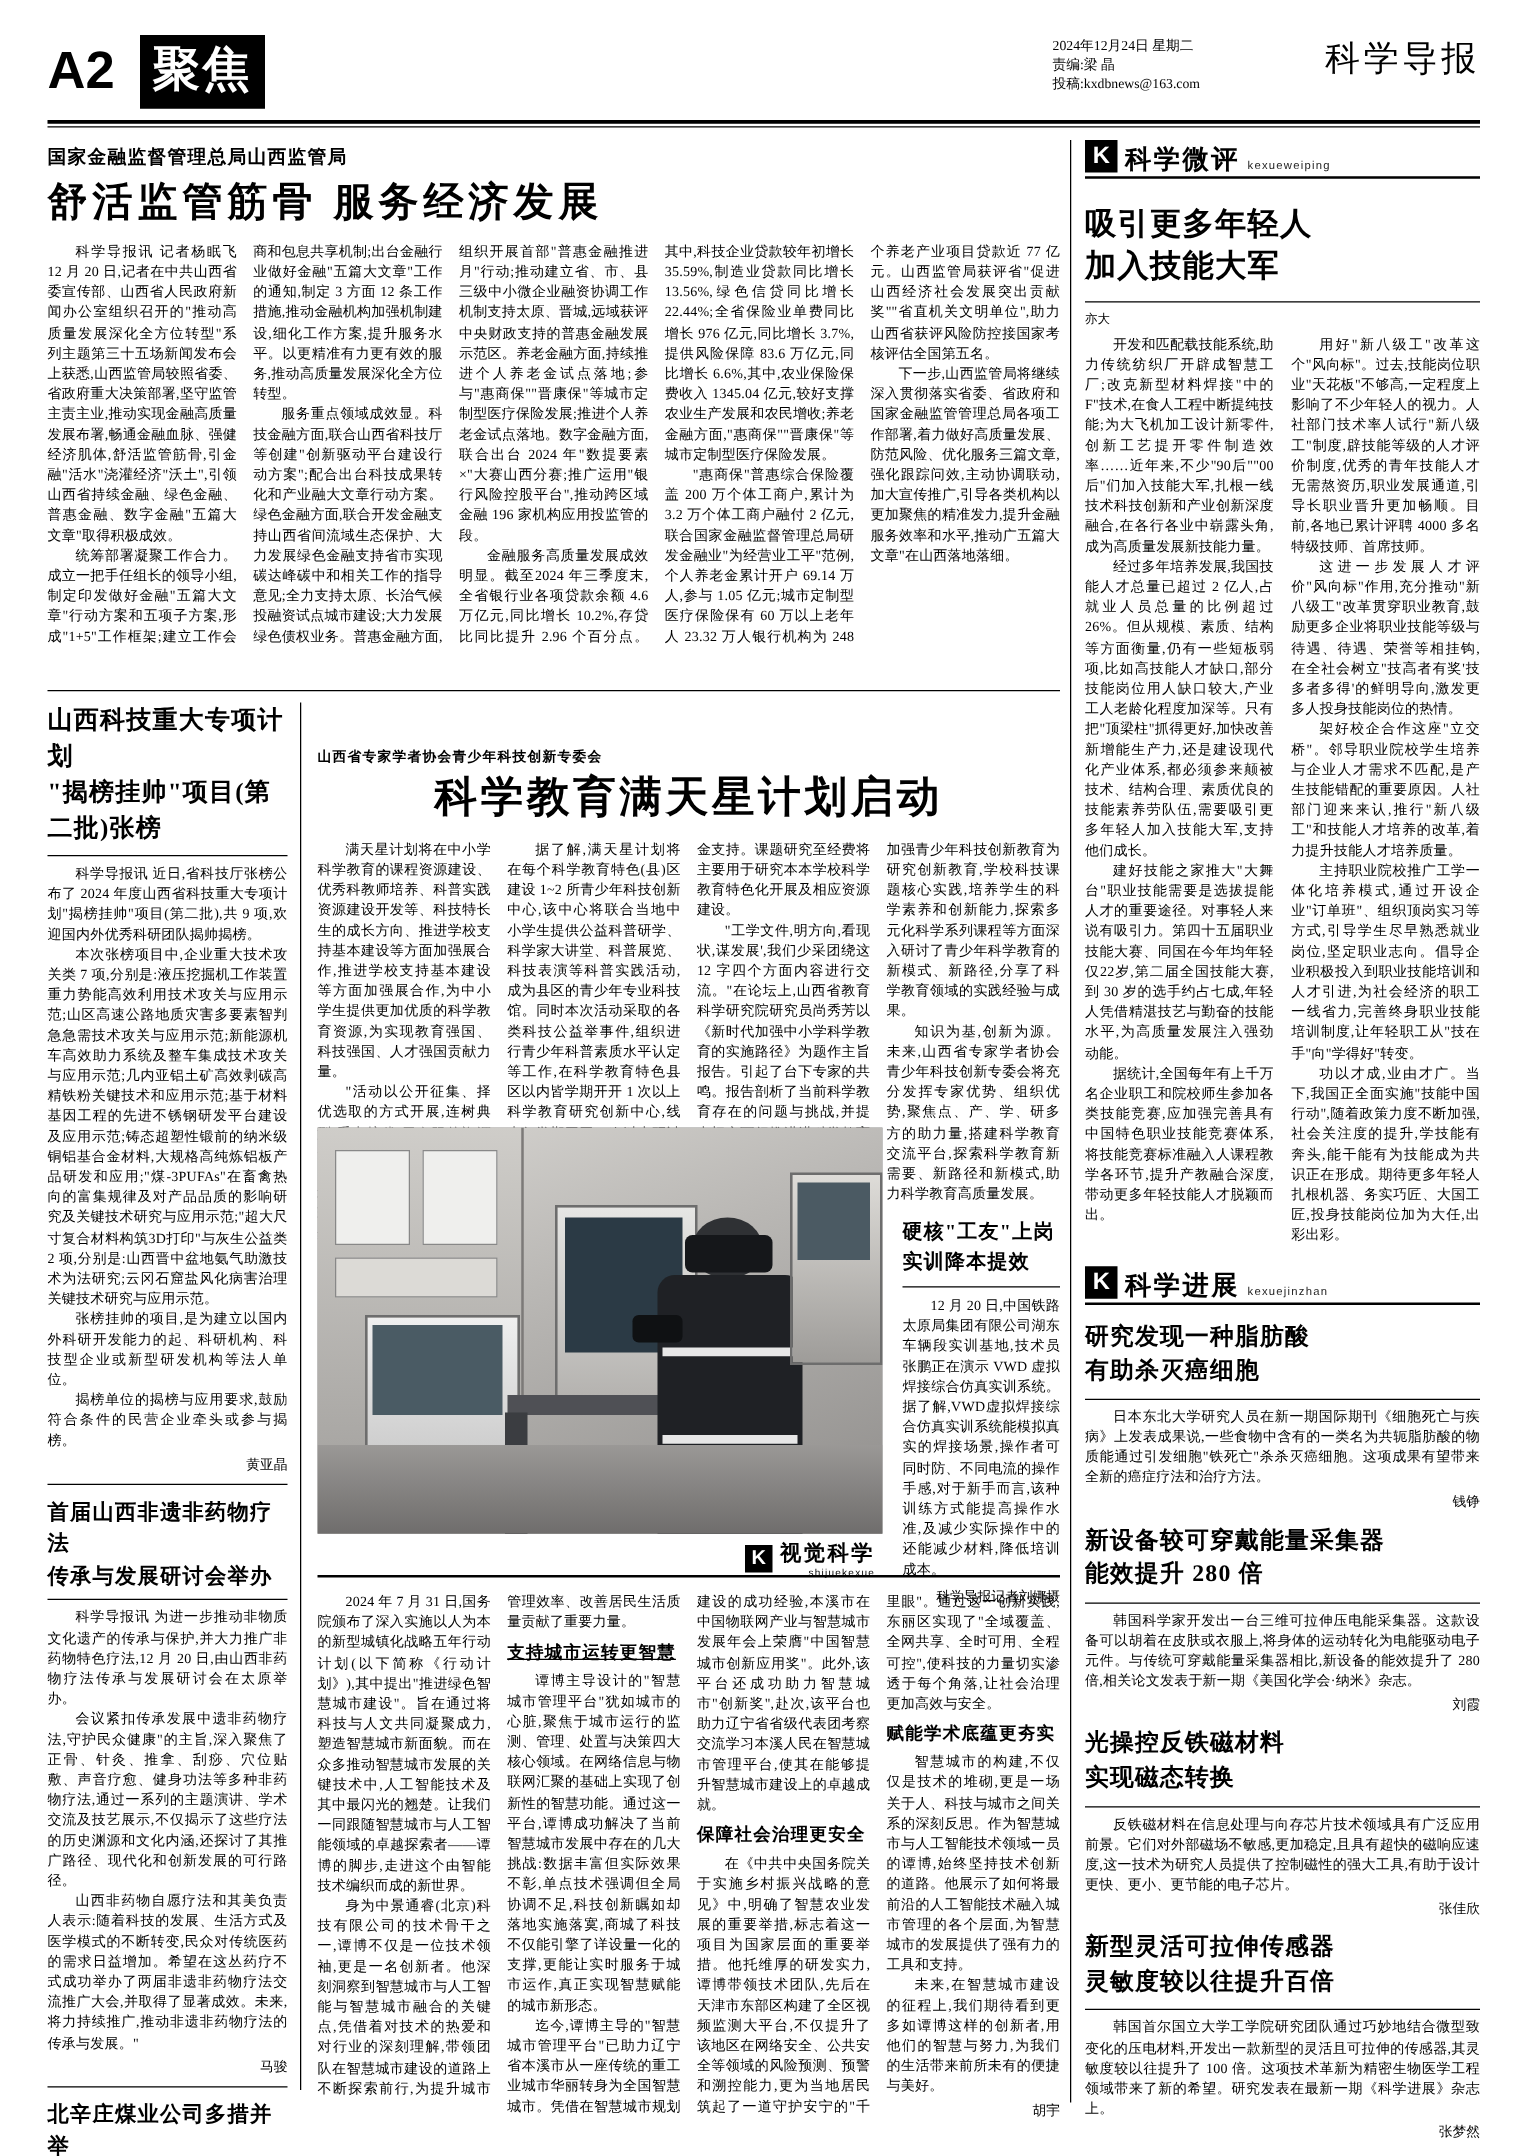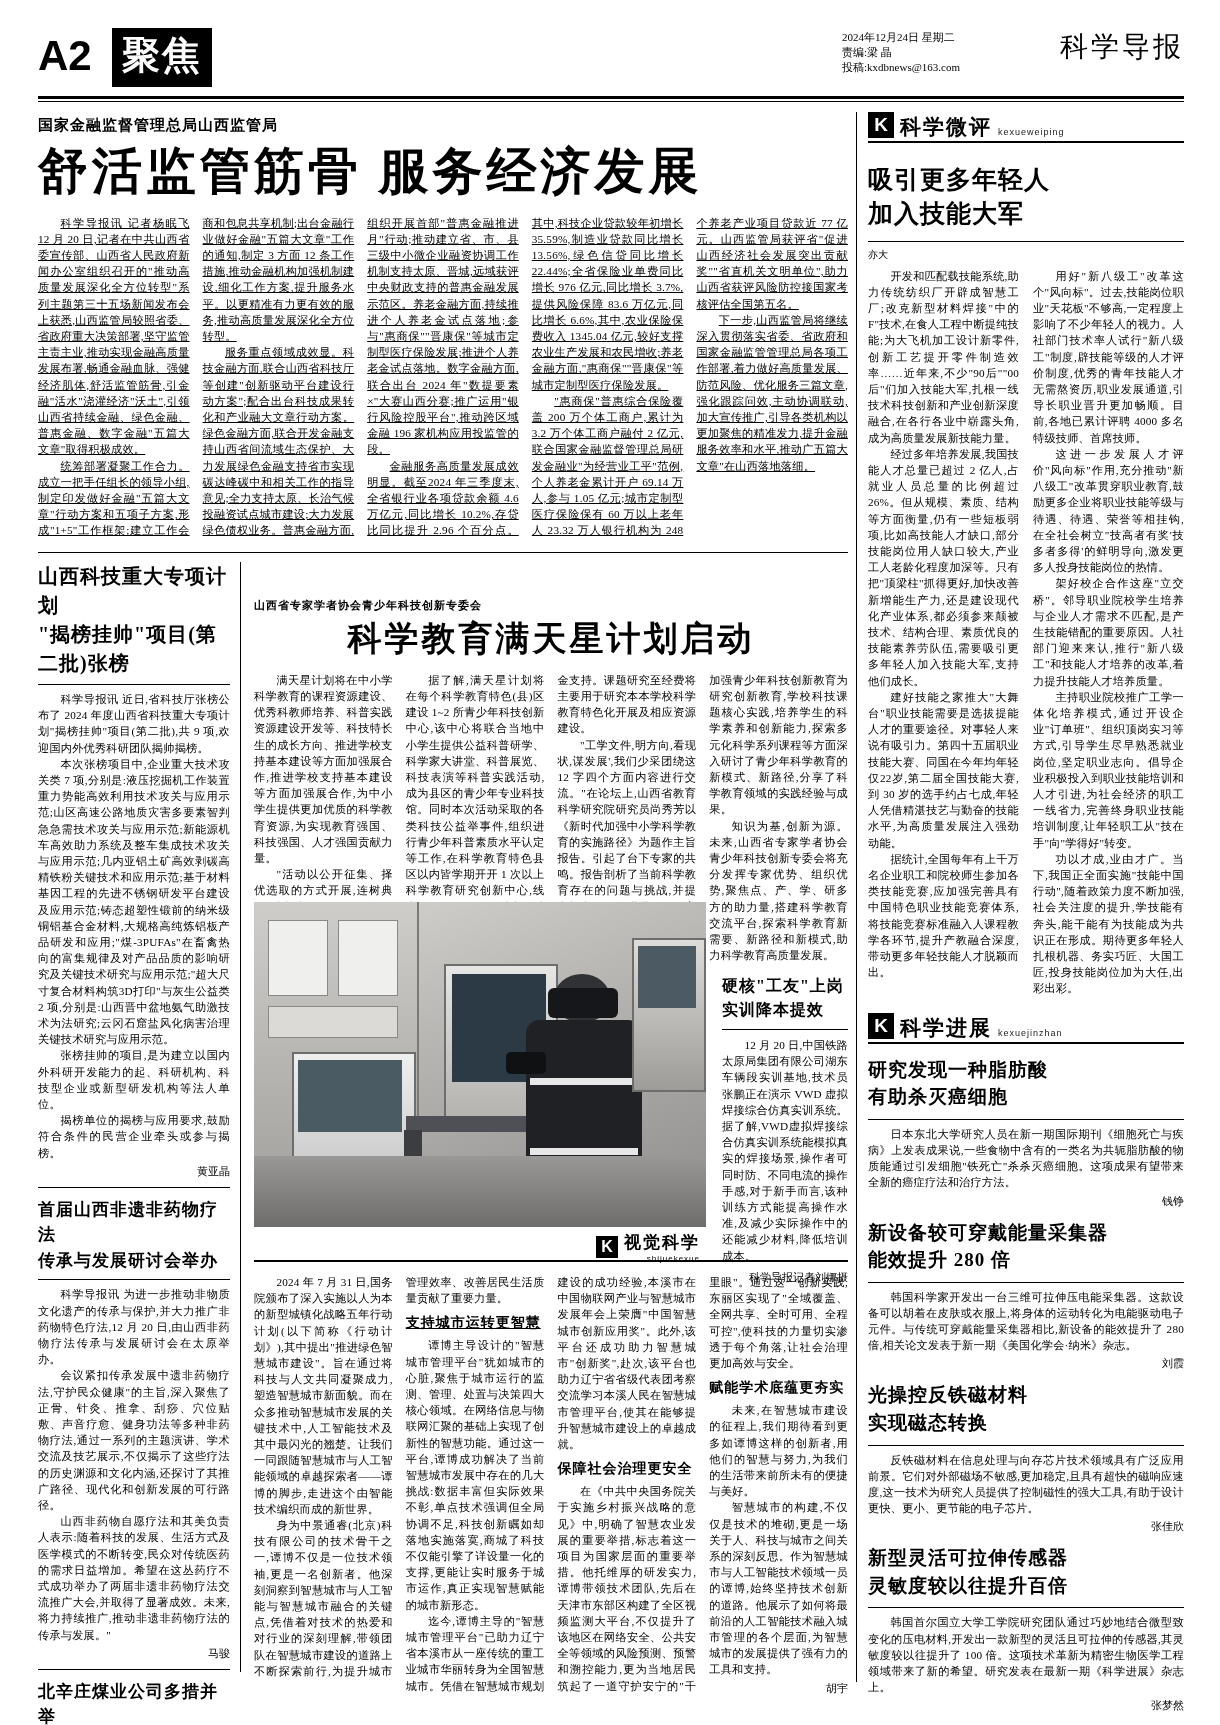--- a/index.html
+++ b/index.html
@@ -24,21 +24,21 @@
   .rule-thin{position:absolute;left:38px;top:101px;width:1146px;height:1px;background:#000;}
 
   
   .body-area{position:absolute;left:38px;top:112px;width:1146px;}
   .left-zone{position:absolute;left:0;top:0;width:810px;}
   .right-col{position:absolute;left:830px;top:0;width:316px;}
   .vrule{position:absolute;background:#000;width:1px;}
 
   
   .kicker{font-size:15px;font-weight:bold;font-family:"Liberation Serif",serif;letter-spacing:1px;}
-  .headline-1{font-size:50px;font-weight:bold;letter-spacing:4px;font-family:Liberation Serif, serif;line-height:1.15;}
+  .headline-1{font-size:32px;font-weight:bold;letter-spacing:4px;font-family:Liberation Sans, sans-serif;line-height:1.15;}
   .headline-2{font-size:34px;font-weight:bold;letter-spacing:3px;font-family:"Liberation Serif",serif;text-align:center;line-height:1.2;}
   .headline-3{font-size:20px;font-weight:bold;letter-spacing:1px;line-height:1.45;}
   .headline-4{font-size:17px;font-weight:bold;letter-spacing:1px;line-height:1.5;}
   .headline-box{font-size:26px;font-weight:bold;letter-spacing:2px;line-height:1.35;}
 
   p.txt{
     font-size:11.2px;line-height:16.2px;text-align:justify;
     margin:0 0 0 0;text-justify:inter-ideograph;
     letter-spacing:0.2px;
   }
@@ -100,21 +100,21 @@
 
   <div class="body-area">
 
     <div class="vrule" style="left:818px;top:0;height:1570px;"></div>
 
     <div class="left-zone">
 
       <div style="position:absolute;left:0;top:0;width:810px;">
         <div class="kicker" style="margin-top:4px;">国家金融监督管理总局山西监管局</div>
         <div class="headline-1" style="margin-top:8px;">舒活监管筋骨 服务经济发展</div>
-        <div style="margin-top:14px;column-count:5;column-gap:13px;text-decoration:underline;">
+        <div style="margin-top:14px;column-count:5;column-gap:13px;">
           <p class="txt indent">科学导报讯 记者杨眠飞 12 月 20 日,记者在中共山西省委宣传部、山西省人民政府新闻办公室组织召开的"推动高质量发展深化全方位转型"系列主题第三十五场新闻发布会上获悉,山西监管局较照省委、省政府重大决策部署,坚守监管主责主业,推动实现金融高质量发展布署,畅通金融血脉、强健经济肌体,舒活监管筋骨,引金融"活水"浇灌经济"沃土",引领山西省持续金融、绿色金融、普惠金融、数字金融"五篇大文章"取得积极成效。</p>
           <p class="txt indent">统筹部署凝聚工作合力。成立一把手任组长的领导小组,制定印发做好金融"五篇大文章"行动方案和五项子方案,形成"1+5"工作框架;建立工作会商和包息共享机制;出台金融行业做好金融"五篇大文章"工作的通知,制定 3 方面 12 条工作措施,推动金融机构加强机制建设,细化工作方案,提升服务水平。以更精准有力更有效的服务,推动高质量发展深化全方位转型。</p>
           <p class="txt indent">服务重点领域成效显。科技金融方面,联合山西省科技厅等创建"创新驱动平台建设行动方案";配合出台科技成果转化和产业融大文章行动方案。绿色金融方面,联合开发金融支持山西省间流域生态保护、大力发展绿色金融支持省市实现碳达峰碳中和相关工作的指导意见;全力支持太原、长治气候投融资试点城市建设;大力发展绿色债权业务。普惠金融方面,组织开展首部"普惠金融推进月"行动;推动建立省、市、县三级中小微企业融资协调工作机制支持太原、晋城,远域获评中央财政支持的普惠金融发展示范区。养老金融方面,持续推进个人养老金试点落地;参与"惠商保""晋康保"等城市定制型医疗保险发展;推进个人养老金试点落地。数字金融方面,联合出台 2024 年"数提要素×"大赛山西分赛;推广运用"银行风险控股平台",推动跨区域金融 196 家机构应用投监管的段。</p>
           <p class="txt indent">金融服务高质量发展成效明显。截至2024 年三季度末,全省银行业各项贷款余额 4.6 万亿元,同比增长 10.2%,存贷比同比提升 2.96 个百分点。其中,科技企业贷款较年初增长 35.59%,制造业贷款同比增长13.56%,绿色信贷同比增长 22.44%;全省保险业单费同比增长 976 亿元,同比增长 3.7%,提供风险保障 83.6 万亿元,同比增长 6.6%,其中,农业保险保费收入 1345.04 亿元,较好支撑农业生产发展和农民增收;养老金融方面,"惠商保""晋康保"等城市定制型医疗保险发展。</p>
           <p class="txt indent">"惠商保"普惠综合保险覆盖 200 万个体工商户,累计为 3.2 万个体工商户融付 2 亿元,联合国家金融监督管理总局研发金融业"为经营业工平"范例,个人养老金累计开户 69.14 万人,参与 1.05 亿元;城市定制型医疗保险保有 60 万以上老年人 23.32 万人银行机构为 248 个养老产业项目贷款近 77 亿元。山西监管局获评省"促进山西经济社会发展突出贡献奖""省直机关文明单位",助力山西省获评风险防控接国家考核评估全国第五名。</p>
           <p class="txt indent">下一步,山西监管局将继续深入贯彻落实省委、省政府和国家金融监管管理总局各项工作部署,着力做好高质量发展、防范风险、优化服务三篇文章,强化跟踪问效,主动协调联动,加大宣传推广,引导各类机构以更加聚焦的精准发力,提升金融服务效率和水平,推动广五篇大文章"在山西落地落细。</p>
         </div>
       </div>
 
       <div class="hr" style="position:absolute;left:0;top:440px;width:810px;"></div>
@@ -206,22 +206,22 @@
         <div class="hr2" style="margin-bottom:8px;"></div>
         <div style="margin-top:12px;column-count:4;column-gap:13px;">
           <p class="txt indent">2024 年 7 月 31 日,国务院颁布了深入实施以人为本的新型城镇化战略五年行动计划(以下简称《行动计划》),其中提出"推进绿色智慧城市建设"。旨在通过将科技与人文共同凝聚成力,塑造智慧城市新面貌。而在众多推动智慧城市发展的关键技术中,人工智能技术及其中最闪光的翘楚。让我们一同跟随智慧城市与人工智能领域的卓越探索者——谭博的脚步,走进这个由智能技术编织而成的新世界。</p>
           <p class="txt indent">身为中景通睿(北京)科技有限公司的技术骨干之一,谭博不仅是一位技术领袖,更是一名创新者。他深刻洞察到智慧城市与人工智能与智慧城市融合的关键点,凭借着对技术的热爱和对行业的深刻理解,带领团队在智慧城市建设的道路上不断探索前行,为提升城市管理效率、改善居民生活质量贡献了重要力量。</p>
           <div class="headline-4" style="font-size:14px;margin:6px 0 4px 0;text-decoration:underline;">支持城市运转更智慧</div>
           <p class="txt indent">谭博主导设计的"智慧城市管理平台"犹如城市的心脏,聚焦于城市运行的监测、管理、处置与决策四大核心领域。在网络信息与物联网汇聚的基础上实现了创新性的智慧功能。通过这一平台,谭博成功解决了当前智慧城市发展中存在的几大挑战:数据丰富但实际效果不彰,单点技术强调但全局协调不足,科技创新瞩如却落地实施落寞,商城了科技不仅能引擎了详设量一化的支撑,更能让实时服务于城市运作,真正实现智慧赋能的城市新形态。</p>
           <p class="txt indent">迄今,谭博主导的"智慧城市管理平台"已助力辽宁省本溪市从一座传统的重工业城市华丽转身为全国智慧城市。凭借在智慧城市规划建设的成功经验,本溪市在中国物联网产业与智慧城市发展年会上荣膺"中国智慧城市创新应用奖"。此外,该平台还成功助力智慧城市"创新奖",赴次,该平台也助力辽宁省省级代表团考察交流学习本溪人民在智慧城市管理平台,使其在能够提升智慧城市建设上的卓越成就。</p>
           <div class="headline-4" style="font-size:14px;margin:6px 0 4px 0;">保障社会治理更安全</div>
           <p class="txt indent">在《中共中央国务院关于实施乡村振兴战略的意见》中,明确了智慧农业发展的重要举措,标志着这一项目为国家层面的重要举措。他托维厚的研发实力,谭博带领技术团队,先后在天津市东部区构建了全区视频监测大平台,不仅提升了该地区在网络安全、公共安全等领域的风险预测、预警和溯控能力,更为当地居民筑起了一道守护安宁的"千里眼"。通过这一创新实践,东丽区实现了"全域覆盖、全网共享、全时可用、全程可控",使科技的力量切实渗透于每个角落,让社会治理更加高效与安全。</p>
           <div class="headline-4" style="font-size:14px;margin:6px 0 4px 0;">赋能学术底蕴更夯实</div>
+          <p class="txt indent">智慧城市的构建,不仅仅是技术的堆砌,更是一场关于人、科技与城市之间关系的深刻反思。作为智慧城市与人工智能技术领域一员的谭博,始终坚持技术创新的道路。他展示了如何将最前沿的人工智能技术融入城市管理的各个层面,为智慧城市的发展提供了强有力的工具和支持。</p>
           <p class="txt indent">未来,在智慧城市建设的征程上,我们期待看到更多如谭博这样的创新者,用他们的智慧与努力,为我们的生活带来前所未有的便捷与美好。</p>
-          <p class="txt indent">智慧城市的构建,不仅仅是技术的堆砌,更是一场关于人、科技与城市之间关系的深刻反思。作为智慧城市与人工智能技术领域一员的谭博,始终坚持技术创新的道路。他展示了如何将最前沿的人工智能技术融入城市管理的各个层面,为智慧城市的发展提供了强有力的工具和支持。</p>
           <div class="sig">胡宇</div>
         </div>
       </div>
 
     </div>
 
     <div class="right-col">
 
       <div class="badge">
         <div class="k">K</div>

